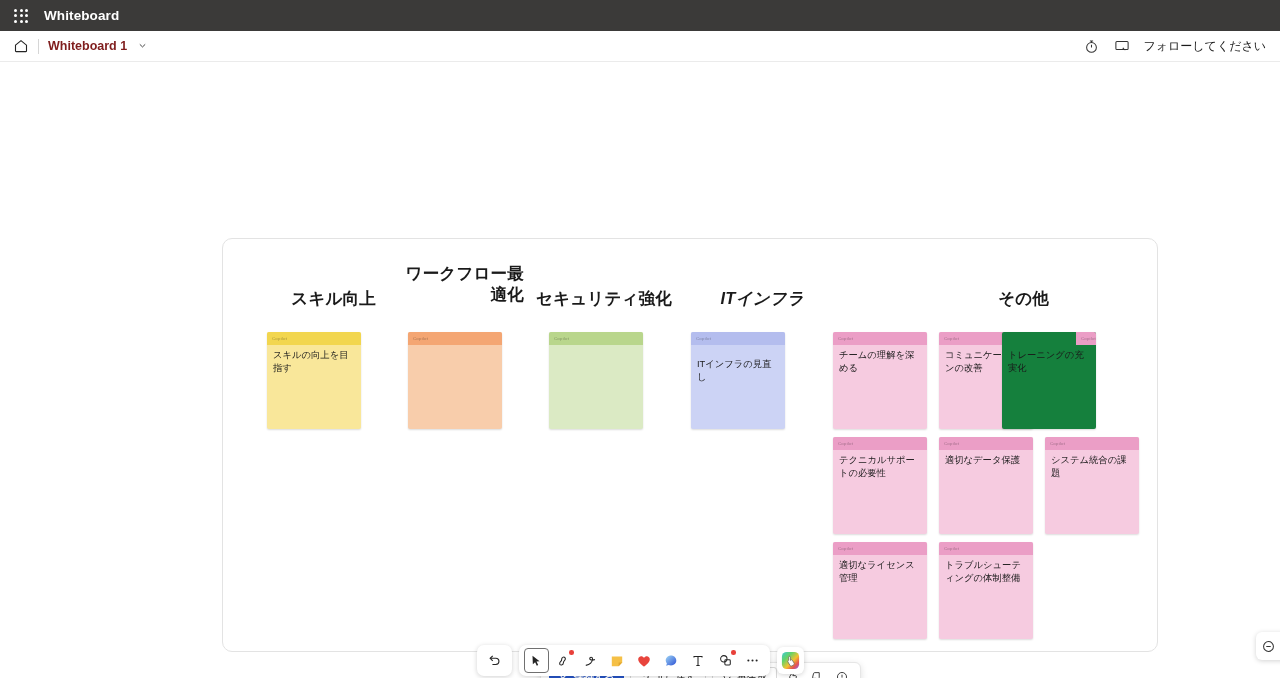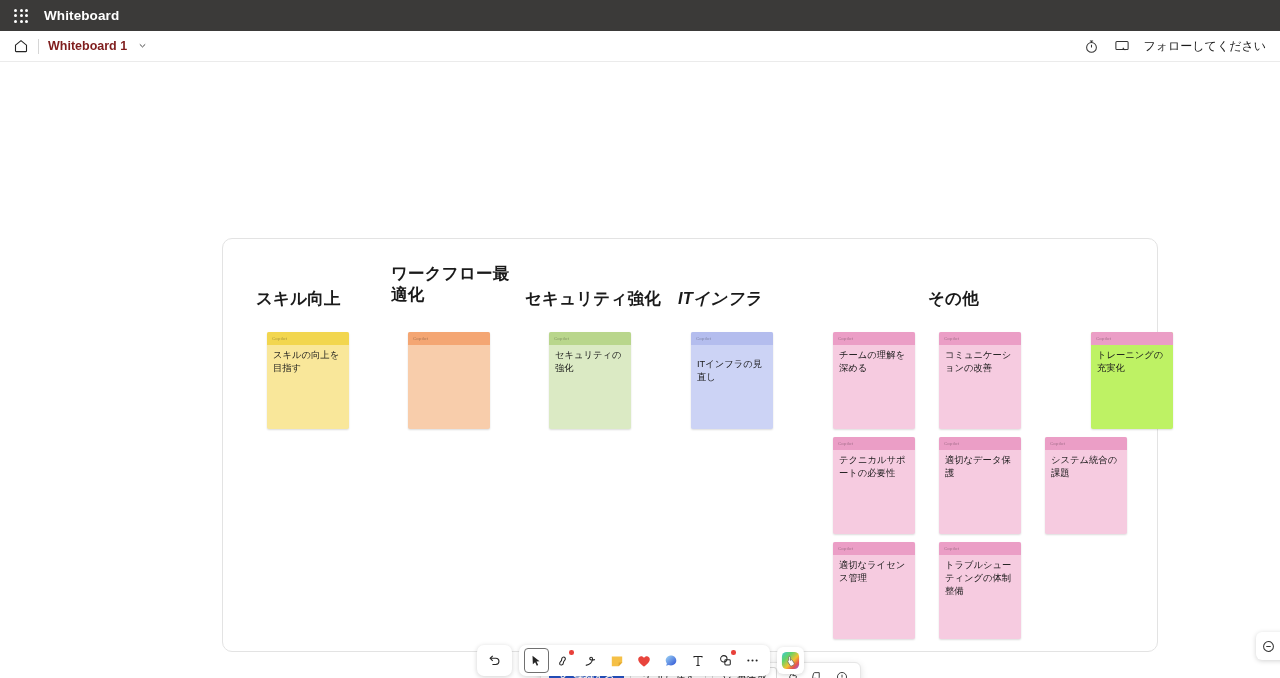--- a/index.html
+++ b/index.html
@@ -38,28 +38,28 @@
 
   
   .canvas { position: relative; width: 1280px; height: 616px; background: #ffffff; }
 
   .frame {
     position: absolute; left: 222px; top: 176px; width: 936px; height: 414px;
     border: 1px solid #e3e3e3; border-radius: 10px; background: #ffffff;
   }
 
   .col-head {
-    position: absolute; text-align: left; font-size: 16.5px;
+    position: absolute; text-align: right; font-size: 16.5px;
     font-weight: 700; color: #1a1a1a; line-height: 1.28; letter-spacing: .2px;
   }
   .col-head.italic { font-style: italic; }
 
   
   .note {
-    position: absolute; width: 82px; height: 97px; border-radius: 2px;
+    position: absolute; width: 94px; height: 97px; border-radius: 2px;
     overflow: hidden; box-shadow: 0 1px 2px rgba(0,0,0,.14);
     display: flex; flex-direction: column; cursor: pointer;
   }
   .note-tag {
     height: 13px; flex: 0 0 13px; font-size: 4.4px; color: rgba(0,0,0,.32);
     padding: 4px 0 0 5px; letter-spacing: .2px; overflow: hidden; white-space: nowrap;
   }
   .note-body {
     flex: 1; padding: 4px 6px 0 6px; font-size: 9.3px; line-height: 1.42;
     color: #1a1a1a; word-break: break-all; overflow: hidden;
@@ -180,35 +180,34 @@
   <div id="notes-layer">
       <div class="note" style="left: 267px; top: 270px; background: rgb(249, 231, 154);">
         <div class="note-tag" style="background: rgb(242, 214, 79);">Copilot</div>
         <div class="note-body">スキルの向上を目指す</div>
       </div>
       <div class="note" style="left: 408px; top: 270px; background: rgb(248, 205, 171);">
         <div class="note-tag" style="background: rgb(244, 166, 115);">Copilot</div>
       </div>
       <div class="note" style="left: 549px; top: 270px; background: rgb(219, 234, 196);">
         <div class="note-tag" style="background: rgb(185, 214, 140);">Copilot</div>
-        <div class="note-body">セキュリティの強化</div>
       </div>
       <div class="note" style="left: 691px; top: 270px; background: rgb(204, 211, 245); gap: 9px;">
         <div class="note-tag" style="background: rgb(180, 189, 238);">Copilot</div>
         <div class="note-body">ITインフラの見直し</div>
       </div>
       <div class="note" style="left: 833px; top: 270px; background: rgb(246, 203, 224);">
         <div class="note-tag" style="background: rgb(235, 158, 198);">Copilot</div>
         <div class="note-body">チームの理解を深める</div>
       </div>
       <div class="note" style="left: 939px; top: 270px; background: rgb(246, 203, 224);">
         <div class="note-tag" style="background: rgb(235, 158, 198);">Copilot</div>
         <div class="note-body">コミュニケーションの改善</div>
       </div>
-      <div class="note" style="left: 1091px; top: 270px; background: #bef264;">
+      <div class="note" style="left: 1002px; top: 270px; background: #15803d; align-items: flex-end;">
         <div class="note-tag" style="background: rgb(235, 158, 198);">Copilot</div>
         <div class="note-body">トレーニングの充実化</div>
       </div>
       <div class="note" style="left: 833px; top: 375px; background: rgb(246, 203, 224);">
         <div class="note-tag" style="background: rgb(235, 158, 198);">Copilot</div>
         <div class="note-body">テクニカルサポートの必要性</div>
       </div>
       <div class="note" style="left: 939px; top: 375px; background: rgb(246, 203, 224);">
         <div class="note-tag" style="background: rgb(235, 158, 198);">Copilot</div>
         <div class="note-body">適切なデータ保護</div>

